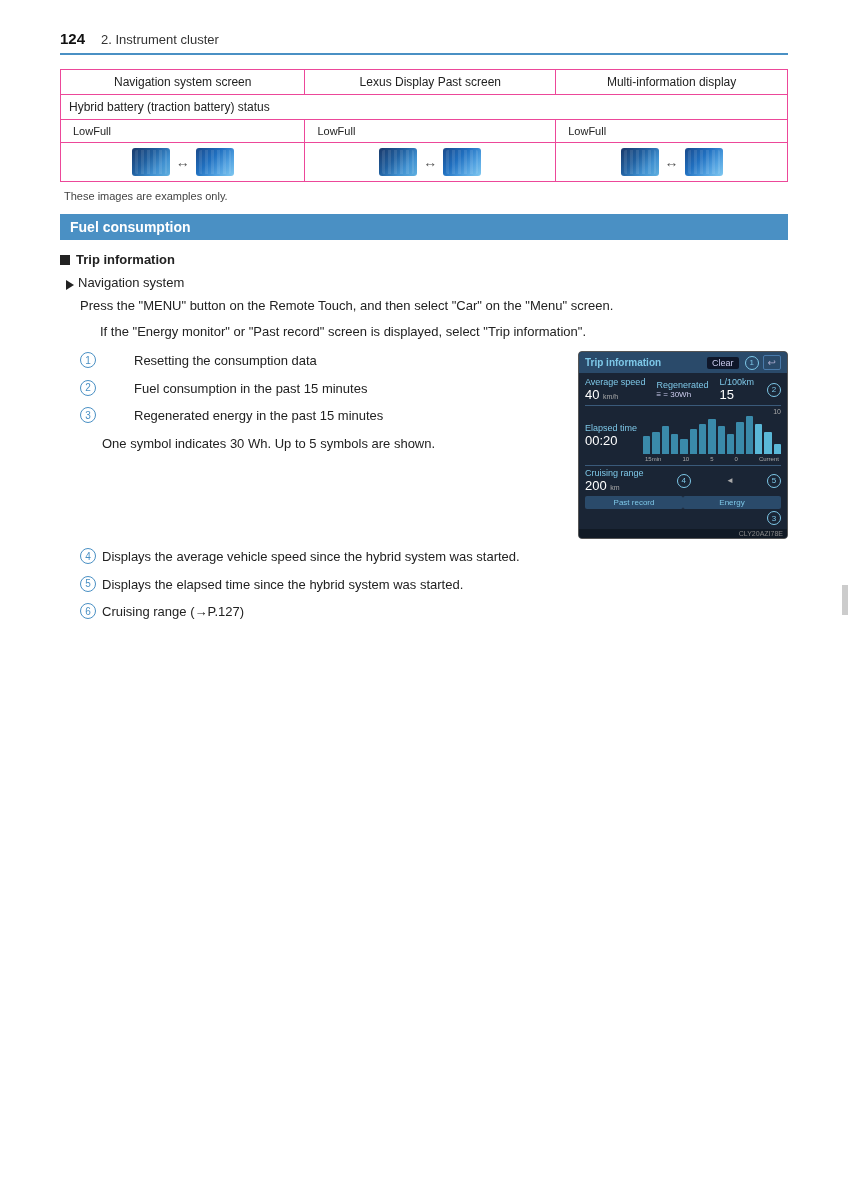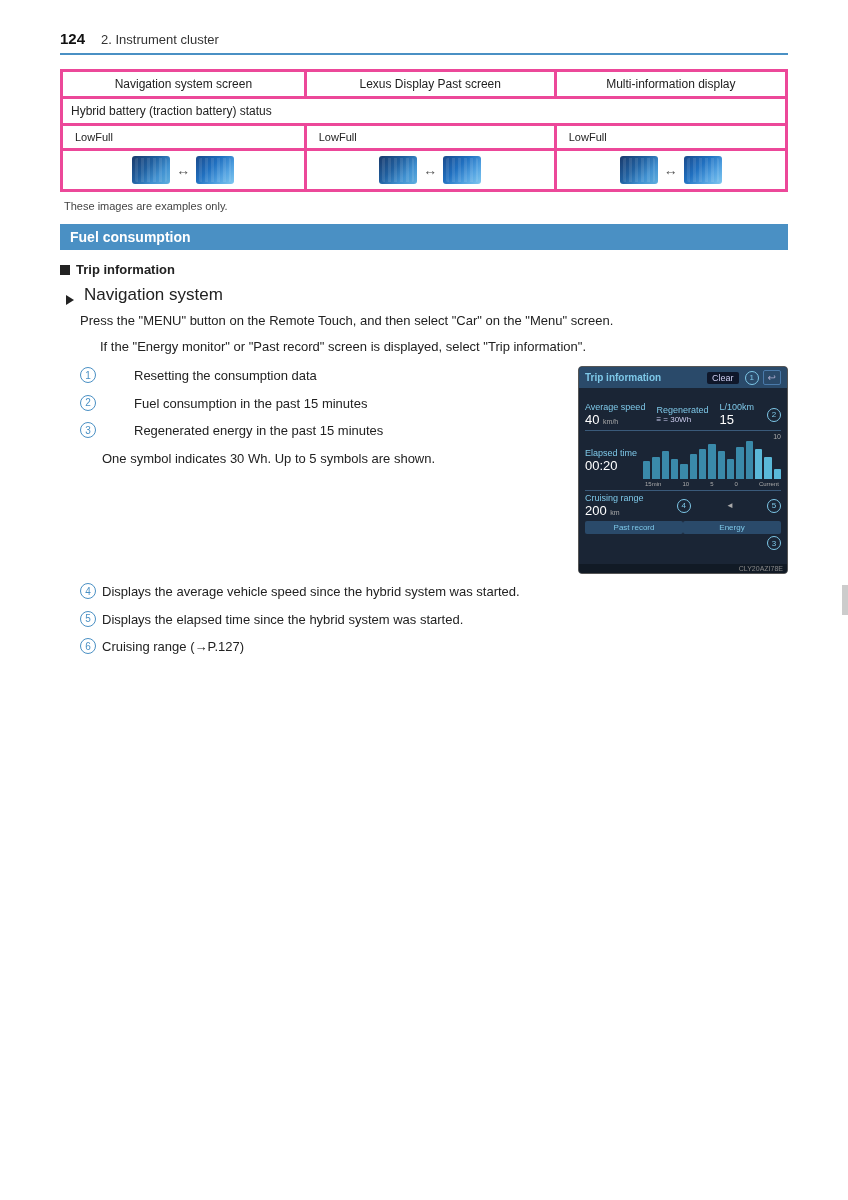--- a/index.html
+++ b/index.html
@@ -41,21 +41,21 @@
 
     
     .battery-table {
       width: 100%;
       border-collapse: collapse;
       border: 1px solid #bbb;
       margin-bottom: 8px;
       font-size: 12px;
     }
     .battery-table td, .battery-table th {
-      border: 3px solid #ec4899;
+      border: 1px solid #ec4899;
       padding: 5px 8px;
       text-align: center;
       vertical-align: middle;
     }
     .battery-table .header-row td {
       background: #fff;
       font-size: 12px;
     }
     .battery-table .span-row td {
       text-align: left;
@@ -127,22 +127,22 @@
       width: 10px;
       height: 10px;
       background: #222;
       display: inline-block;
       flex-shrink: 0;
     }
 
     .nav-system-item {
       display: flex;
       align-items: flex-end;
-      gap: 10px;
-      font-size: 17px;
+      gap: 4px;
+      font-size: 13px;
       margin-bottom: 6px;
       margin-left: 6px;
     }
     .triangle-bullet {
       width: 0;
       height: 0;
       border-top: 5px solid transparent;
       border-bottom: 5px solid transparent;
       border-left: 8px solid #222;
       display: inline-block;
@@ -235,21 +235,21 @@
     }
     .screen-back-btn {
       background: #2a4a6a;
       color: #aac;
       font-size: 10px;
       padding: 1px 4px;
       border-radius: 2px;
       border: 1px solid #4a7aaa;
     }
     .screen-body {
-      padding: 14px 6px;
+      padding: 4px 6px;
       background: #1a2535;
     }
     .screen-row {
       display: flex;
       align-items: center;
       justify-content: space-between;
       margin-bottom: 3px;
     }
     .screen-label {
       color: #7ec8e8;

